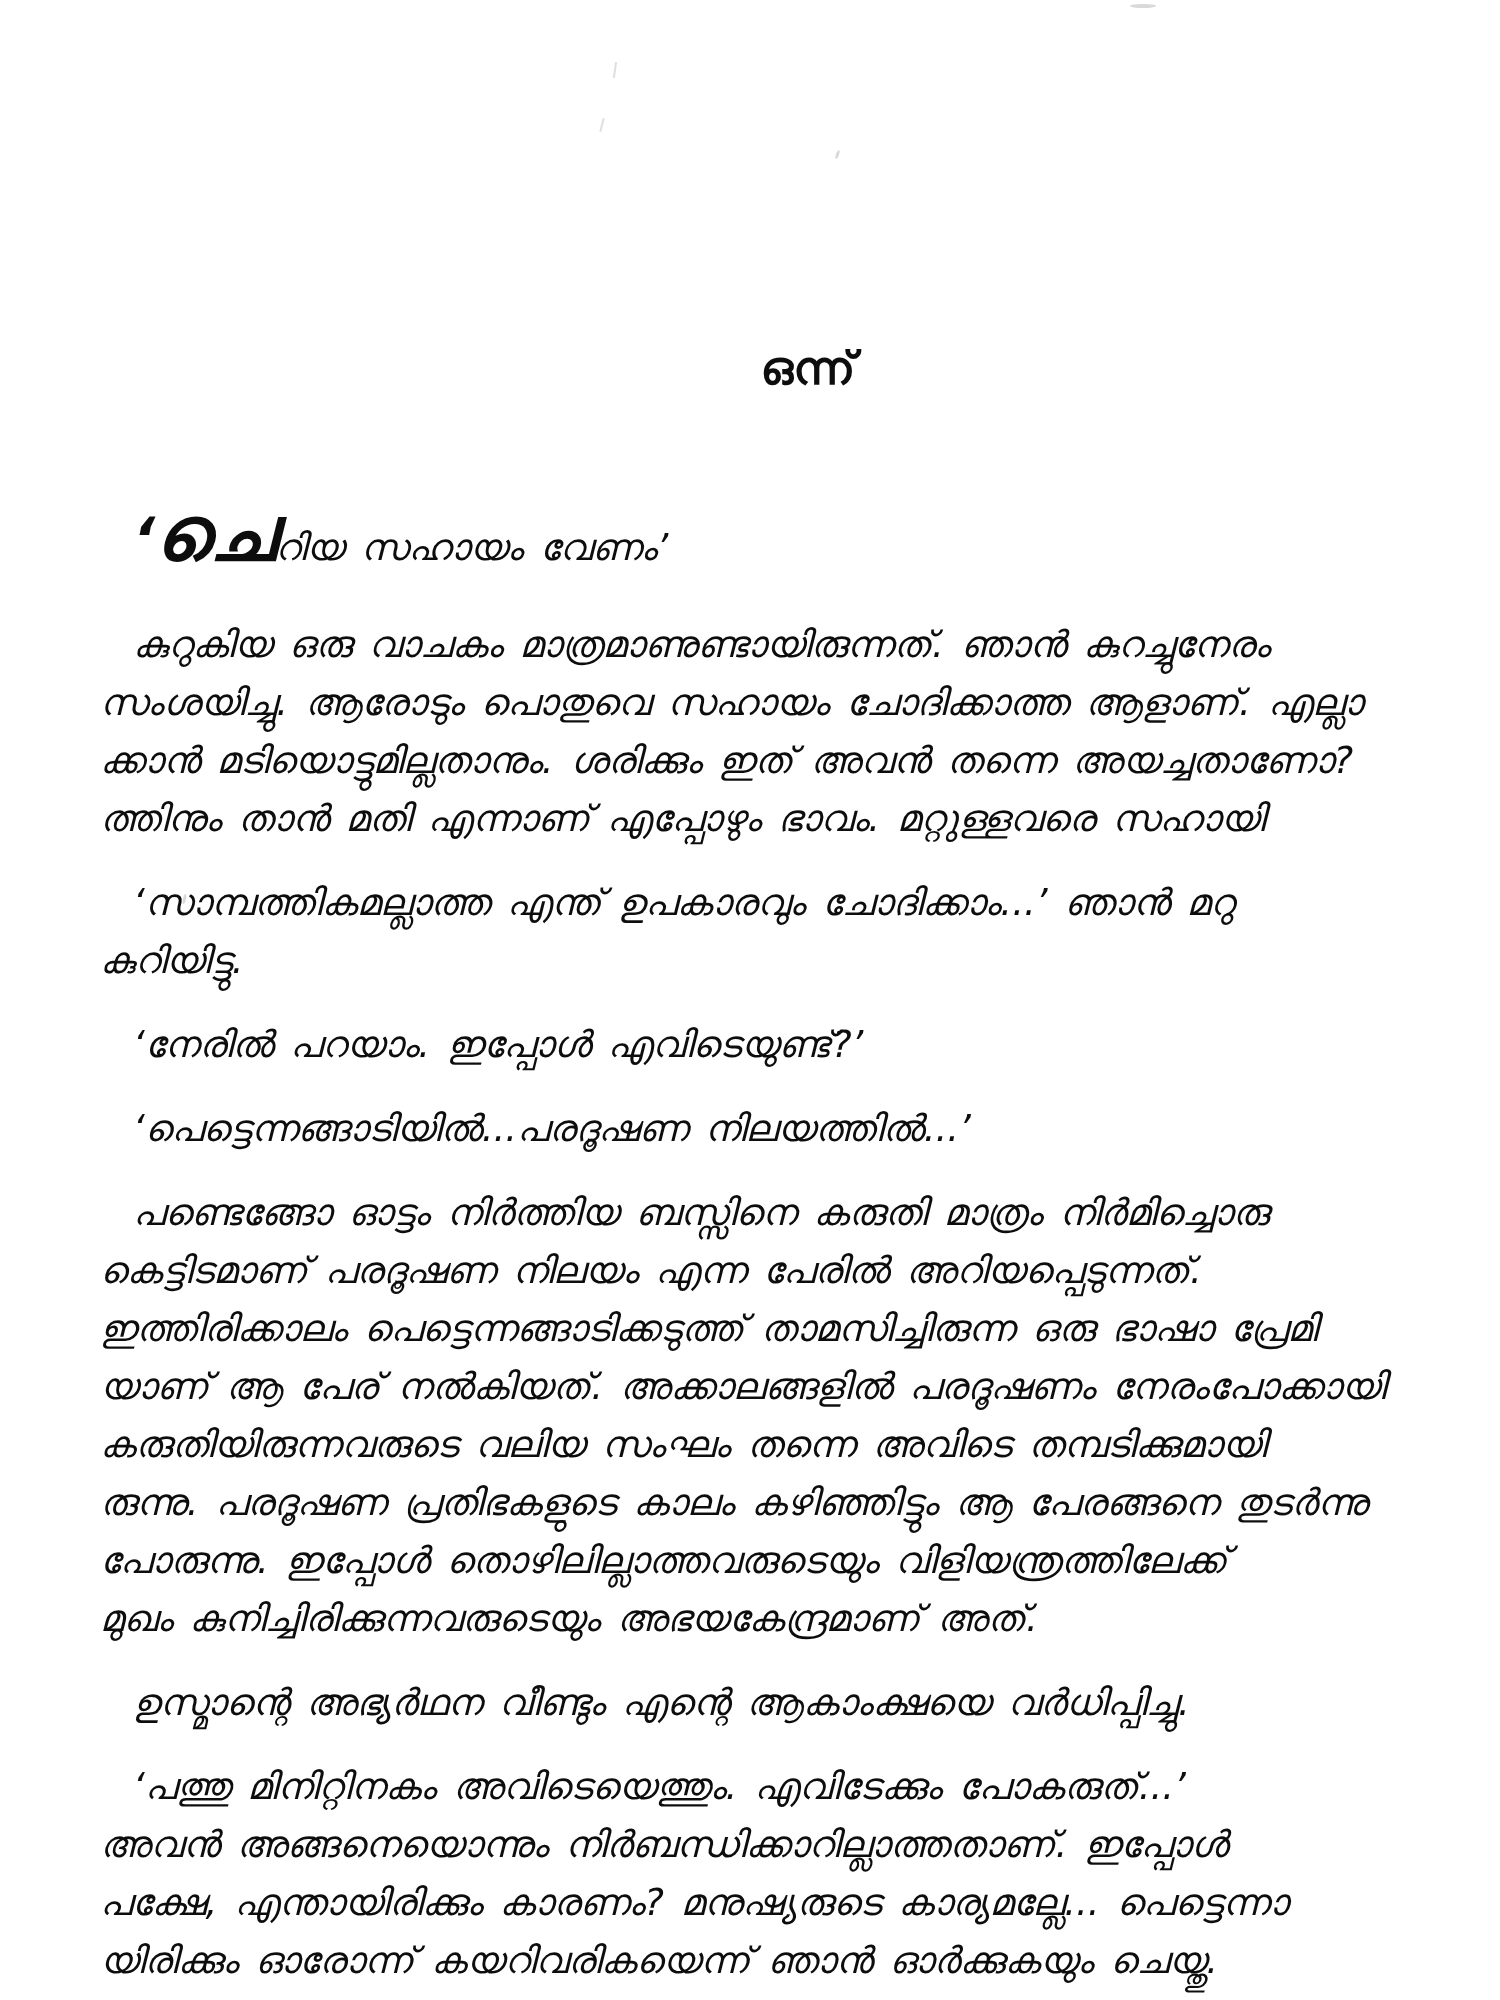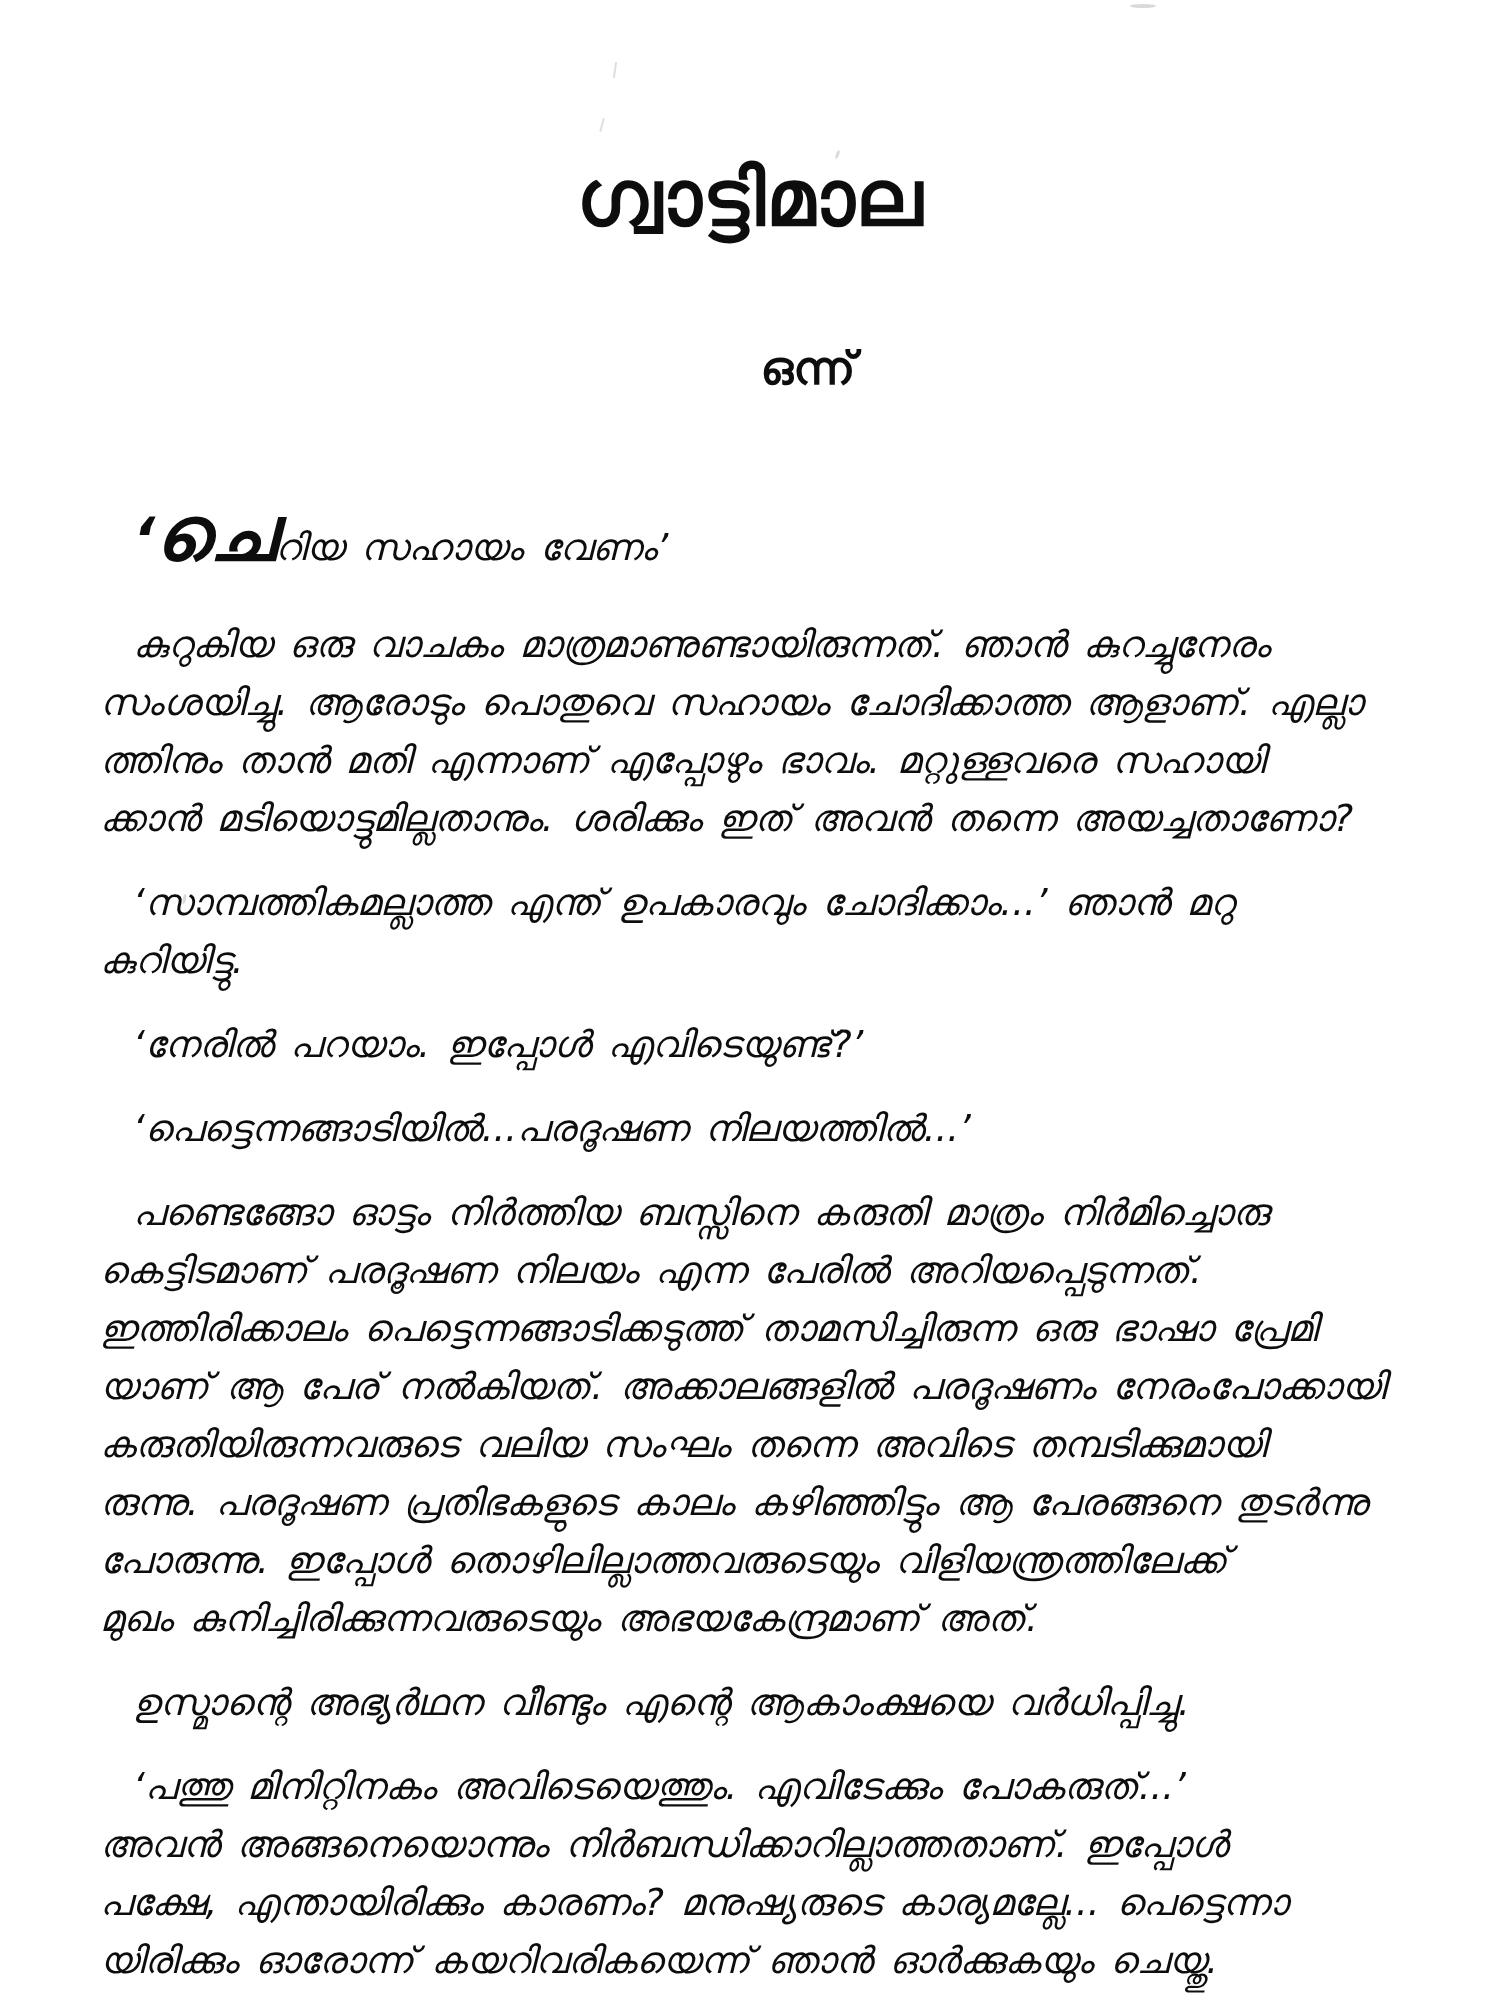--- a/index.html
+++ b/index.html
@@ -87,34 +87,33 @@
 <body>
 
 <div class="page">
 
   <div class="speck-line" style="left:614px; top:62px; width:2px; height:16px; transform:rotate(8deg);"></div>
   <div class="speck-line" style="left:601px; top:118px; width:2px; height:14px; transform:rotate(14deg);"></div>
   <div class="speck" style="left:836px; top:150px; width:3px; height:9px; transform:rotate(20deg);"></div>
   <div class="speck" style="left:1130px; top:4px; width:26px; height:4px;"></div>
   <div class="speck" style="left:183px; top:894px; width:3px; height:10px; transform:rotate(12deg);"></div>
 
-  <div class="title">ഗ്വാട്ടിമാല</div>
 
   <div class="chapter">ഒന്ന്</div>
 
   <div class="body-text">
 
     <div class="line drop-line indent">
       <span class="open-quote">‘</span><span class="dropcap">ചെ</span><span>റിയ സഹായം വേണം’</span>
     </div>
 
     <div class="line indent pbreak">കുറുകിയ ഒരു വാചകം മാത്രമാണുണ്ടായിരുന്നത്. ഞാൻ കുറച്ചുനേരം</div>
     <div class="line">സംശയിച്ചു. ആരോടും പൊതുവെ സഹായം ചോദിക്കാത്ത ആളാണ്. എല്ലാ</div>
+    <div class="line">ക്കാൻ മടിയൊട്ടുമില്ലതാനും. ശരിക്കും ഇത് അവൻ തന്നെ അയച്ചതാണോ?</div>
     <div class="line">ത്തിനും താൻ മതി എന്നാണ് എപ്പോഴും ഭാവം. മറ്റുള്ളവരെ സഹായി</div>
-    <div class="line">ക്കാൻ മടിയൊട്ടുമില്ലതാനും. ശരിക്കും ഇത് അവൻ തന്നെ അയച്ചതാണോ?</div>
 
     <div class="line indent pbreak">‘സാമ്പത്തികമല്ലാത്ത എന്ത് ഉപകാരവും ചോദിക്കാം...’ ഞാൻ മറു</div>
     <div class="line">കുറിയിട്ടു.</div>
 
     <div class="line indent pbreak">‘നേരിൽ പറയാം. ഇപ്പോൾ എവിടെയുണ്ട്?’</div>
 
     <div class="line indent pbreak">‘പെട്ടെന്നങ്ങാടിയിൽ...പരദൂഷണ നിലയത്തിൽ...’</div>
 
     <div class="line indent pbreak">പണ്ടെങ്ങോ ഓട്ടം നിർത്തിയ ബസ്സിനെ കരുതി മാത്രം നിർമിച്ചൊരു</div>
     <div class="line">കെട്ടിടമാണ് പരദൂഷണ നിലയം എന്ന പേരിൽ അറിയപ്പെടുന്നത്.</div>

